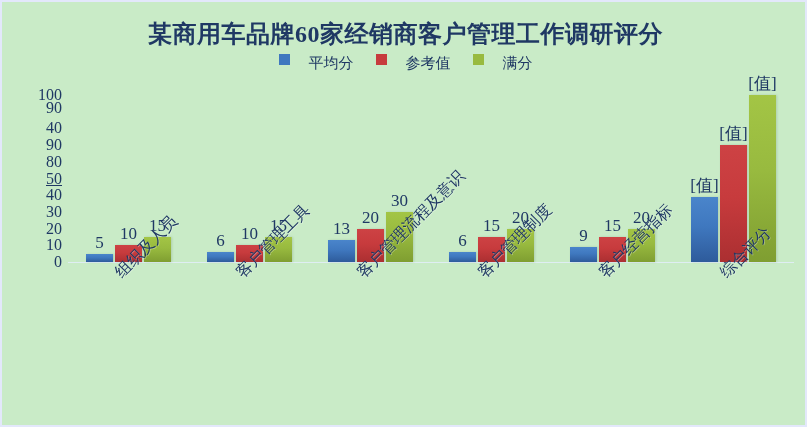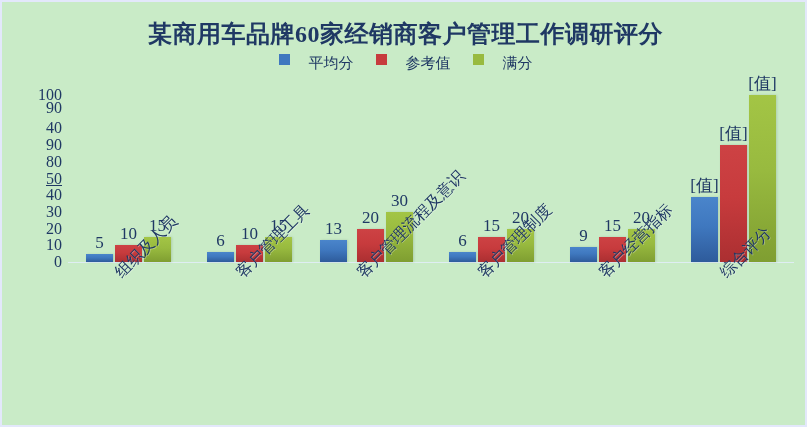--- a/index.html
+++ b/index.html
@@ -197,21 +197,21 @@
         <div class="bar-slot" style="left: 47px; height: 167px;">
           <div class="bar series-1" style="height: 16.7px;"></div>
           <div class="bar-label" style="bottom: 19.7px;">10</div>
         </div>
         <div class="bar-slot" style="left: 76px; height: 167px;">
           <div class="bar series-2" style="height: 25.05px;"></div>
           <div class="bar-label" style="bottom: 28.05px;">15</div>
         </div>
       </div>
       <div class="bar-group" style="left: 242px; width: 121px;">
-        <div class="bar-slot" style="left: 10px; height: 167px;">
+        <div class="bar-slot" style="left: 18px; height: 167px;">
           <div class="bar series-0" style="height: 21.71px;"></div>
           <div class="bar-label" style="bottom: 24.71px;">13</div>
         </div>
         <div class="bar-slot" style="left: 47px; height: 167px;">
           <div class="bar series-1" style="height: 33.4px;"></div>
           <div class="bar-label" style="bottom: 36.4px;">20</div>
         </div>
         <div class="bar-slot" style="left: 76px; height: 167px;">
           <div class="bar series-2" style="height: 50.1px;"></div>
           <div class="bar-label" style="bottom: 53.1px;">30</div>

